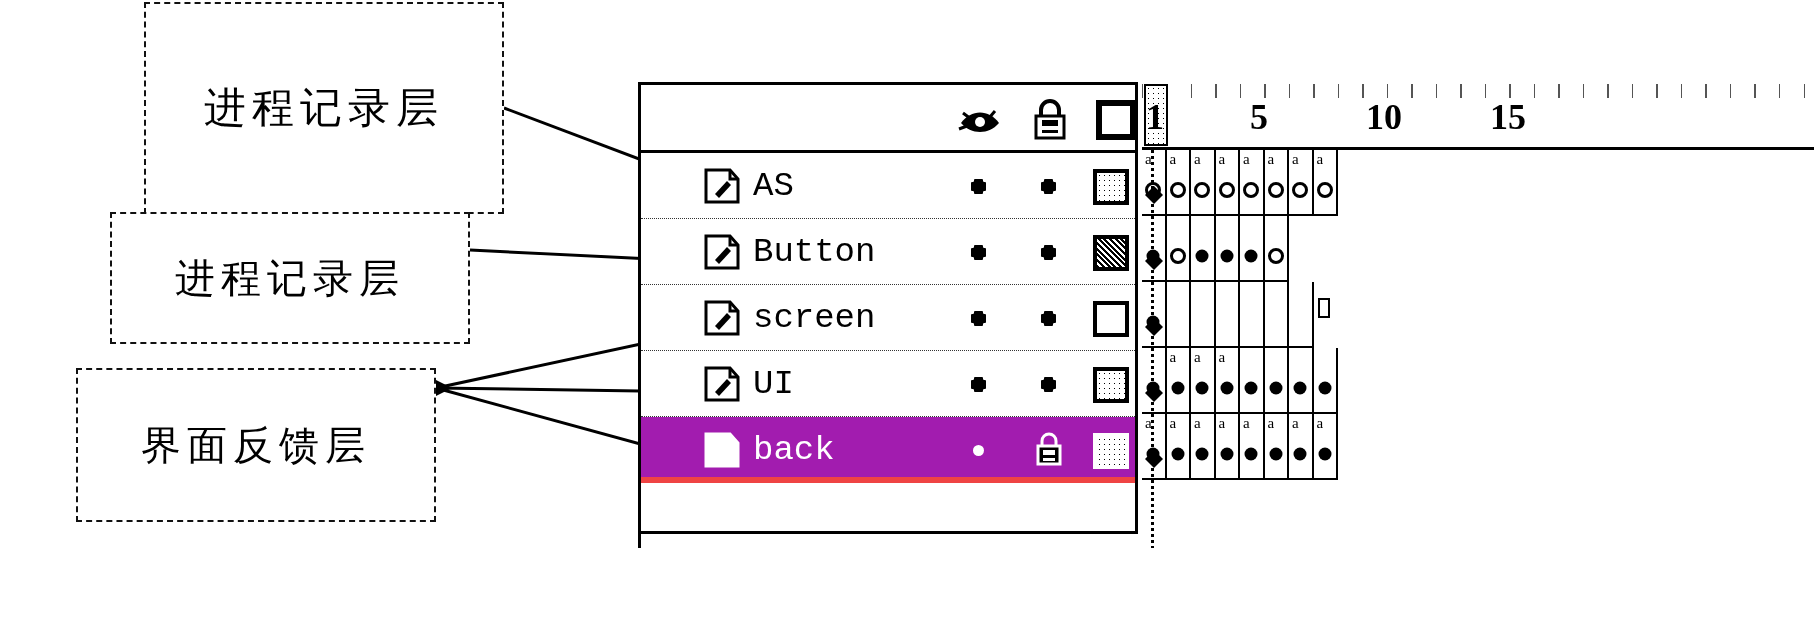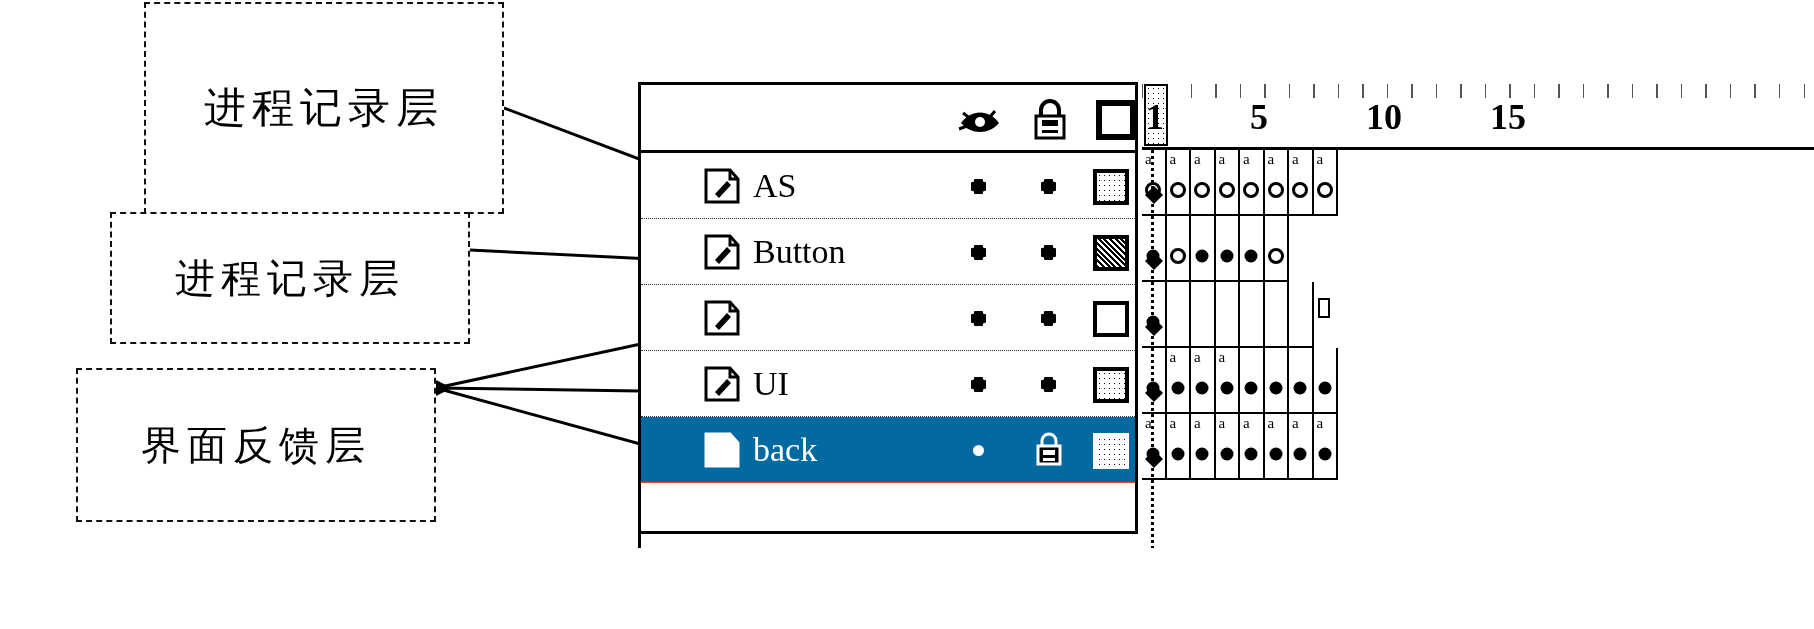--- a/index.html
+++ b/index.html
@@ -55,25 +55,25 @@
              border:3px solid #000;box-sizing:border-box;background:#fff;}
   #layer-head{position:absolute;left:0;top:0;width:494px;height:68px;
               border-bottom:3px solid #000;box-sizing:border-box;}
   .head-icon{position:absolute;top:14px;width:46px;height:42px;}
   #eye-col{left:316px;}
   #lock-col{left:386px;}
   #out-col{left:452px;}
 
   .layer-row{position:absolute;left:0;width:494px;height:66px;
              border-bottom:1px dotted #333;box-sizing:border-box;}
-  .layer-row.selected{background:#0369a1;border-bottom:1px solid #ef4444;}
+  .layer-row.selected{background:#a21caf;border-bottom:6px solid #ef4444;}
   .layer-icon{position:absolute;left:62px;top:14px;width:38px;height:38px;}
   .layer-name{position:absolute;left:112px;top:8px;height:50px;line-height:50px;
               font-size:34px;color:#000;letter-spacing:0px;
-              font-family:Liberation Serif, serif;}
+              font-family:Liberation Mono, monospace;}
   .layer-row.selected .layer-name{color:#fff;}
   .dot{position:absolute;top:28px;width:11px;height:11px;background:#000;
        border-radius:2px;box-shadow:0 -3px 0 -1px #000,0 3px 0 -1px #000,
                                    -3px 0 0 -1px #000,3px 0 0 -1px #000;}
   .layer-row.selected .dot{background:#fff;box-shadow:none;border-radius:50%;}
   .dot.d-eye{left:332px;}
   .dot.d-lock{left:402px;}
   .outline-box{position:absolute;left:452px;top:16px;width:36px;height:36px;
                border:4px solid #000;box-sizing:border-box;background:#fff;}
   .outline-box.fill-light{
@@ -200,20 +200,21 @@
             <div class="dot d-eye"></div>
             <div class="dot d-lock"></div>
             <div class="outline-box fill-dark"></div>
           </div>
           <div class="layer-row" style="top: 200px;">
             <div class="layer-icon"><svg viewBox="0 0 38 38" width="38" height="38">
                 <path d="M3 3 H27 L35 12 V35 H3 Z" fill="#fff" stroke="#000" stroke-width="3"></path>
                 <path d="M27 3 L27 12 L35 12" fill="none" stroke="#000" stroke-width="3"></path>
                 <path d="M12 27 L24 14 L28 18 L16 31 Z" fill="#000"></path>
               </svg></div>
+            <div class="layer-name">screen</div>
             <div class="dot d-eye"></div>
             <div class="dot d-lock"></div>
             <div class="outline-box fill-none"></div>
           </div>
           <div class="layer-row" style="top: 266px;">
             <div class="layer-icon"><svg viewBox="0 0 38 38" width="38" height="38">
                 <path d="M3 3 H27 L35 12 V35 H3 Z" fill="#fff" stroke="#000" stroke-width="3"></path>
                 <path d="M27 3 L27 12 L35 12" fill="none" stroke="#000" stroke-width="3"></path>
                 <path d="M12 27 L24 14 L28 18 L16 31 Z" fill="#000"></path>
               </svg></div>

